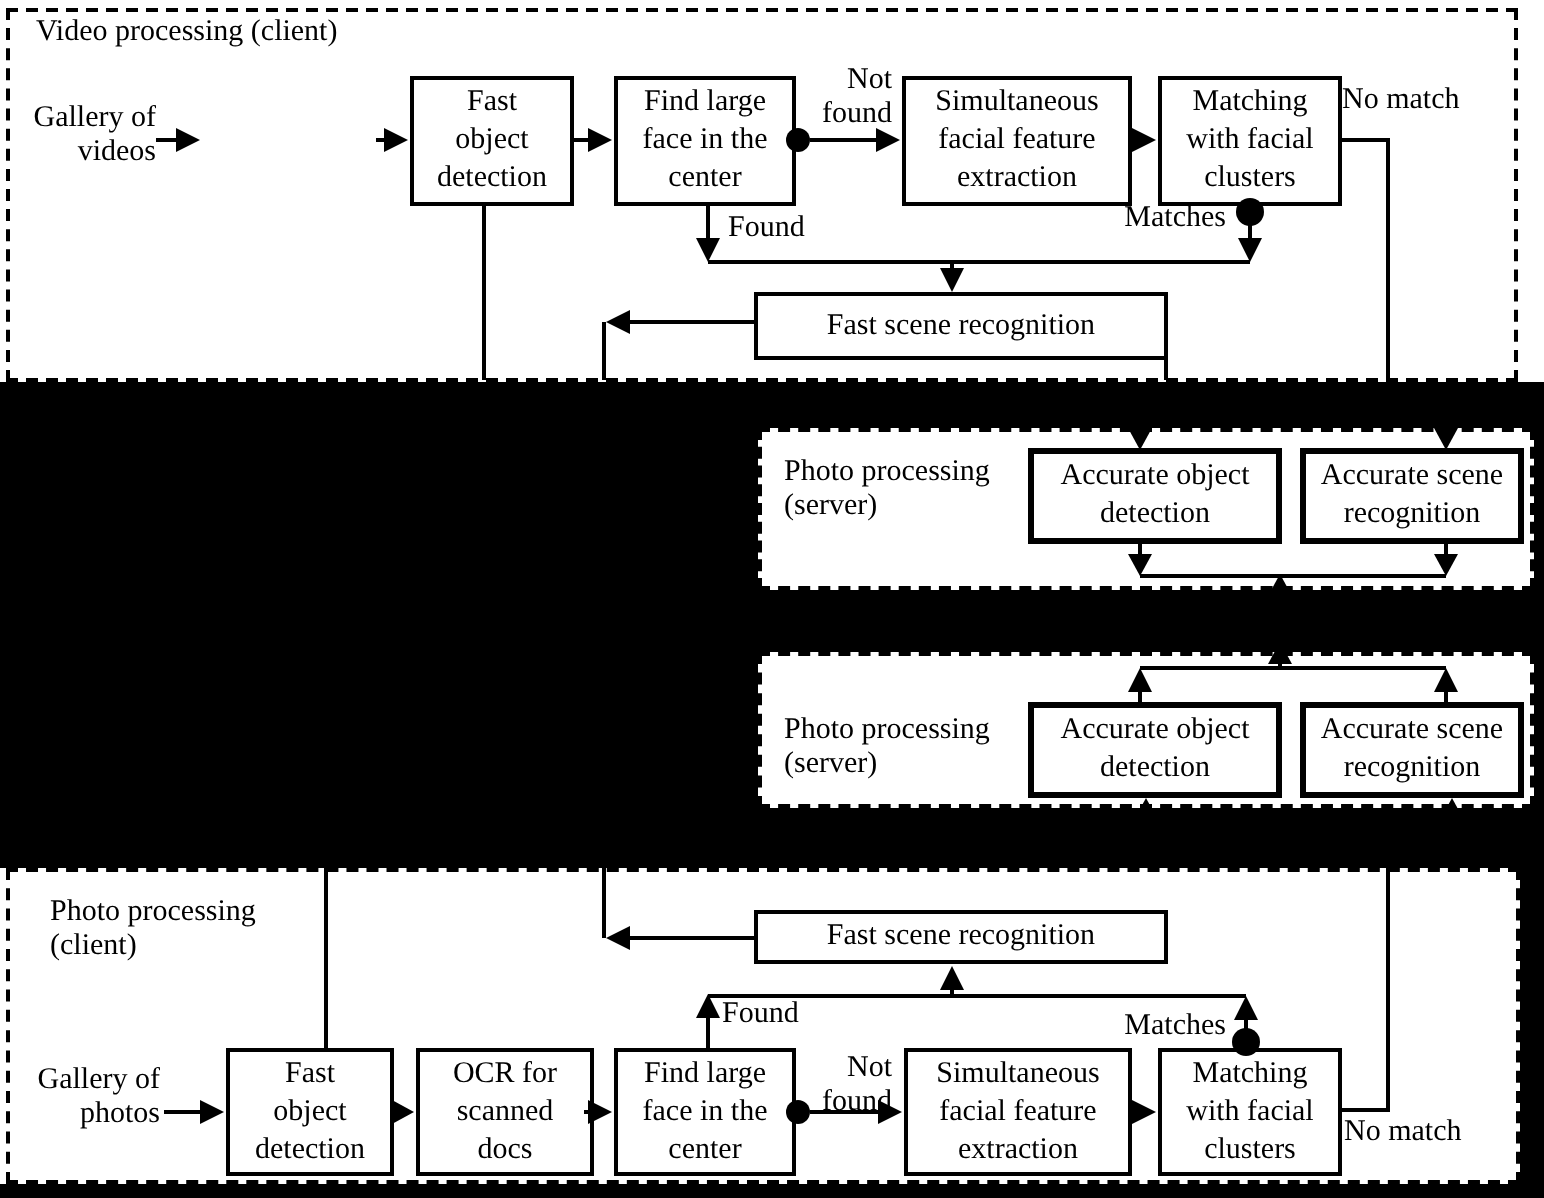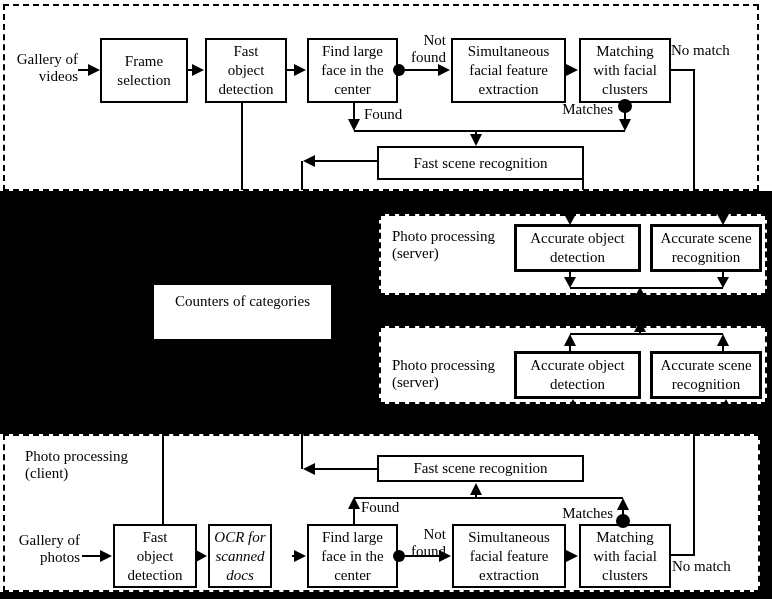--- a/index.html
+++ b/index.html
@@ -34,22 +34,20 @@
 
   <div class="mask" style="left:0;top:191px;width:772px;height:243px;"></div>
   <div class="mask" style="left:760px;top:434px;width:12px;height:158px;"></div>
   <div class="mask" style="left:0;top:592px;width:772px;height:7px;"></div>
 
   <div class="section" style="left:3px;top:4px;width:756px;height:187px;"></div>
   <div class="section filled" style="left:379px;top:214px;width:388px;height:81px;"></div>
   <div class="section filled" style="left:379px;top:326px;width:388px;height:78px;"></div>
   <div class="section" style="left:3px;top:434px;width:757px;height:158px;"></div>
 
-  <div class="node" style="left:100px;top:38px;width:88px;height:65px;">Frame
-selection</div>
   <div class="node" style="left:205px;top:38px;width:82px;height:65px;">Fast
 object
 detection</div>
   <div class="node" style="left:307px;top:38px;width:91px;height:65px;">Find large
 face in the
 center</div>
   <div class="node" style="left:451px;top:38px;width:115px;height:65px;">Simultaneous
 facial feature
 extraction</div>
   <div class="node" style="left:579px;top:38px;width:92px;height:65px;">Matching
@@ -60,39 +58,39 @@
   <div class="node thick" style="left:514px;top:224px;width:127px;height:48px;">Accurate object
 detection</div>
   <div class="node thick" style="left:650px;top:224px;width:112px;height:48px;">Accurate scene
 recognition</div>
 
   <div class="node thick" style="left:514px;top:351px;width:127px;height:48px;">Accurate object
 detection</div>
   <div class="node thick" style="left:650px;top:351px;width:112px;height:48px;">Accurate scene
 recognition</div>
 
-  <div class="node topalign" style="left:152px;top:283px;width:181px;height:58px;">Counters of categories</div>
 
   <div class="node" style="left:113px;top:524px;width:84px;height:64px;">Fast
 object
 detection</div>
-  <div class="node" style="left:208px;top:524px;width:64px;height:64px;font-style:italic;">OCR for
+  <div class="node" style="left:208px;top:524px;width:89px;height:64px;">OCR for
 scanned
 docs</div>
   <div class="node" style="left:307px;top:524px;width:91px;height:64px;">Find large
 face in the
 center</div>
   <div class="node" style="left:452px;top:524px;width:114px;height:64px;">Simultaneous
 facial feature
 extraction</div>
   <div class="node" style="left:579px;top:524px;width:92px;height:64px;">Matching
 with facial
 clusters</div>
   <div class="node" style="left:377px;top:455px;width:207px;height:27px;">Fast scene recognition</div>
 
+  <div class="lbl" style="left:18px;top:8px;">Video processing (client)</div>
   <div class="lbl center" style="left:4px;top:51px;width:74px;">Gallery of
 videos</div>
   <div class="lbl center" style="left:398px;top:32px;width:48px;">Not
 found</div>
   <div class="lbl" style="left:671px;top:42px;">No match</div>
   <div class="lbl" style="left:364px;top:106px;">Found</div>
   <div class="lbl right" style="left:549px;top:101px;width:64px;">Matches</div>
 
   <div class="lbl" style="left:392px;top:228px;">Photo processing
 (server)</div>

